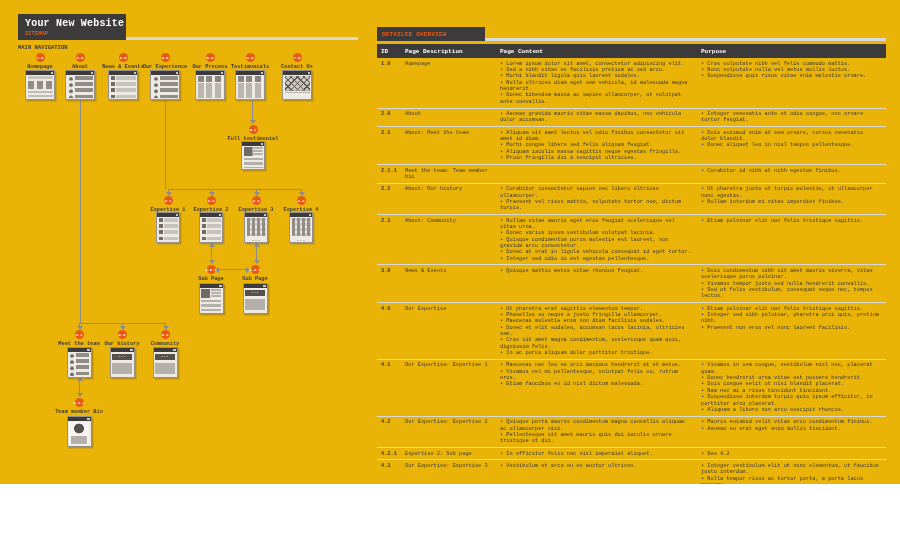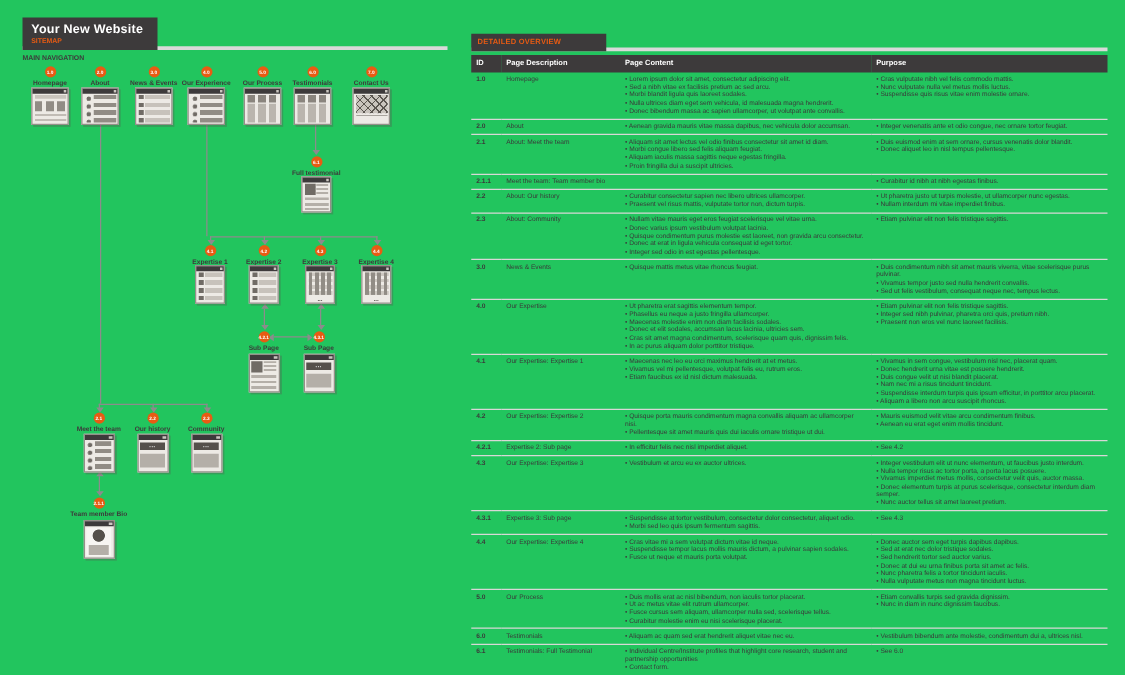--- a/index.html
+++ b/index.html
@@ -1,17 +1,17 @@
 <!DOCTYPE html>
 <html style="--accent: #E85B13;"><head>
 <meta charset="utf-8">
 <style>
   html,body{margin:0;padding:0;background:#fff;}
-  #canvas{position:relative;width:900px;height:540px;background:#22c55e;overflow:hidden;
-          font-family:Liberation Sans, sans-serif;color:#3a3a3a;}
+  #canvas{position:relative;width:900px;height:484px;background:#eab308;overflow:hidden;
+          font-family:Liberation Mono, monospace;color:#3a3a3a;}
 
   
   .strip{position:absolute;background:#d9d9d9;}
   .headbox{position:absolute;background:#3d3a3b;box-sizing:border-box;}
   #left-head{left:18px;top:14px;width:108px;height:26px;padding:4px 0 0 7px;}
   #left-head .t1{color:#fff;font-weight:bold;font-size:10px;letter-spacing:.2px;}
   #left-head .t2{color:var(--accent);font-weight:bold;font-size:5.5px;margin-top:1px;}
   #right-head{left:377px;top:27px;width:108px;height:14px;padding:4px 0 0 5px;}
   #right-head .t2{color:var(--accent);font-weight:bold;font-size:6px;letter-spacing:.2px;}
   #main-nav-label{position:absolute;left:18px;top:44px;font-size:5.5px;font-weight:bold;color:#3d3a3b;}

